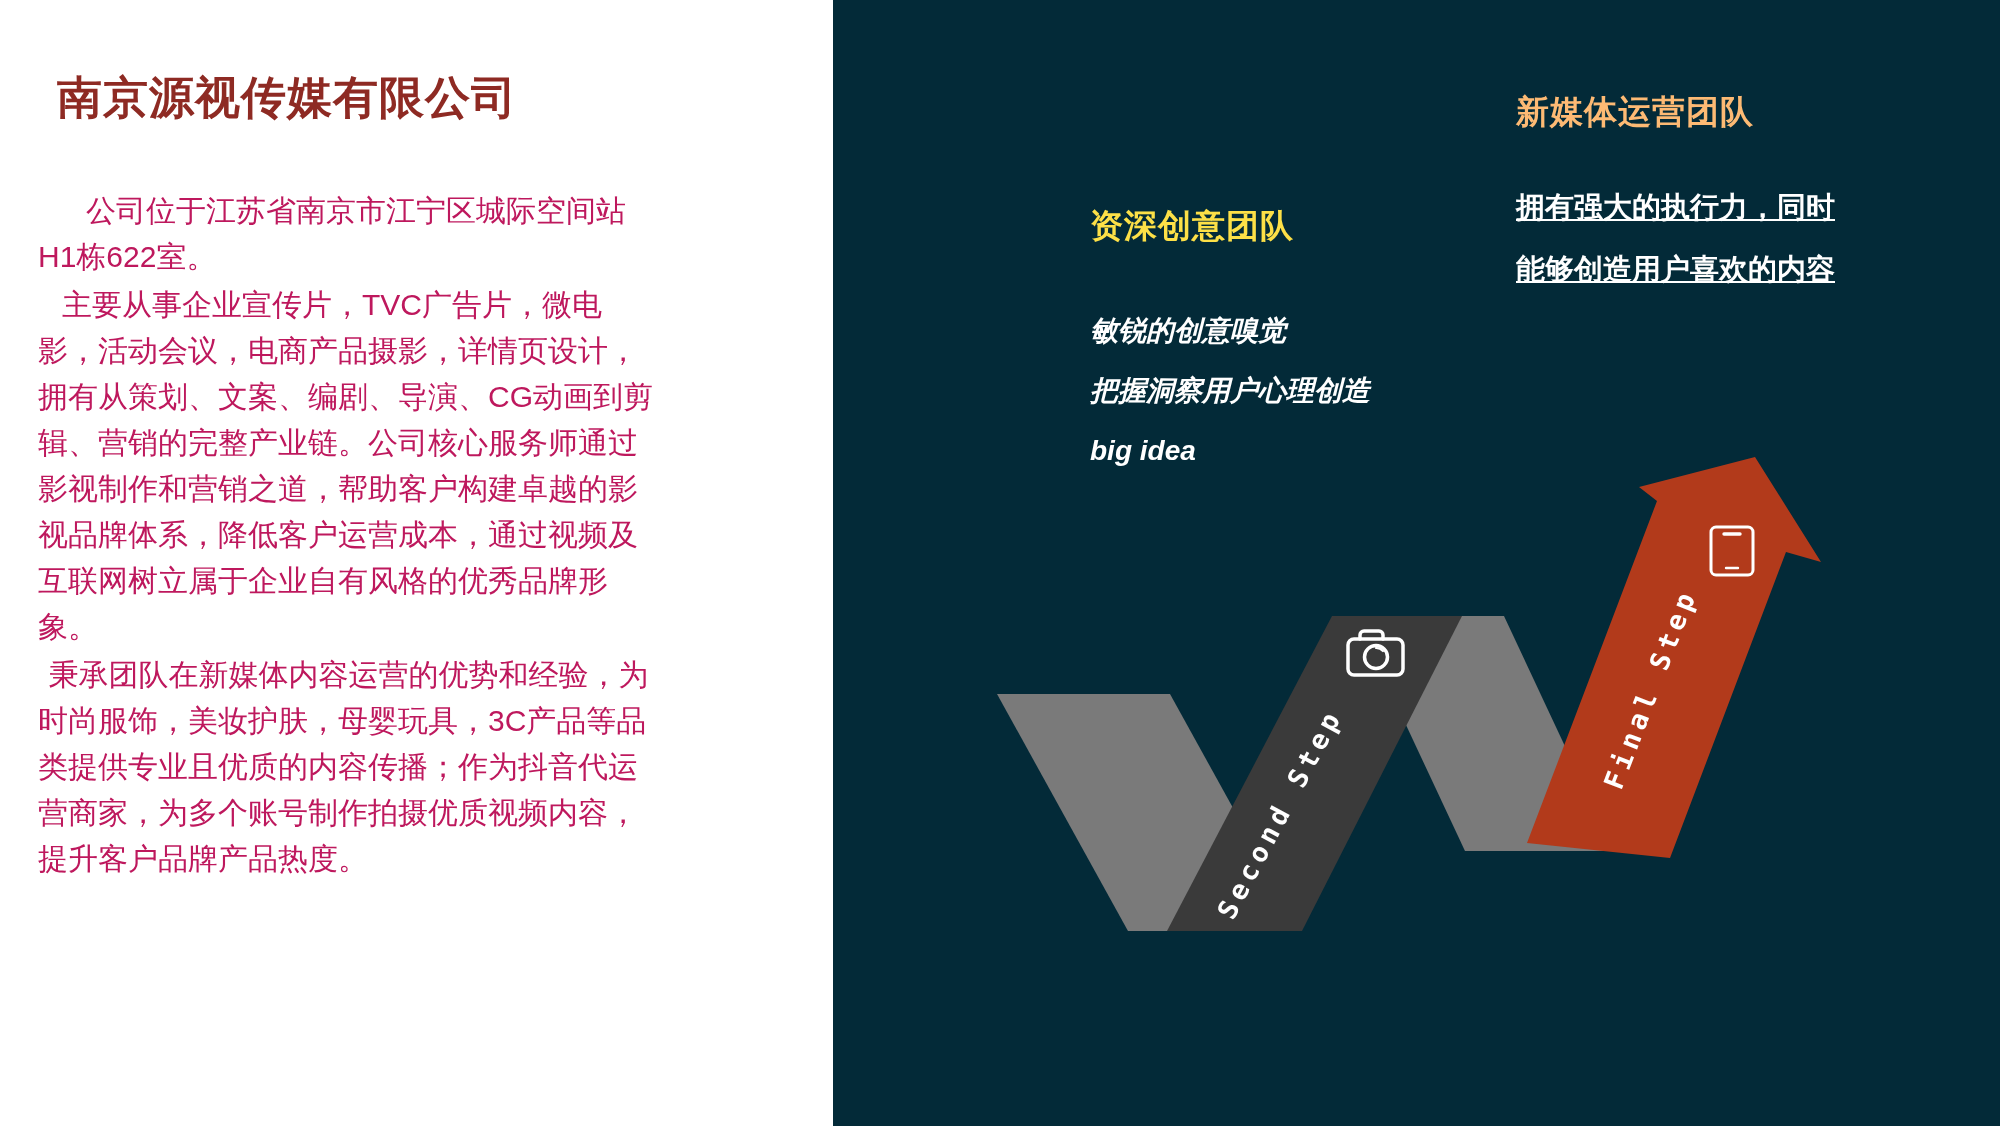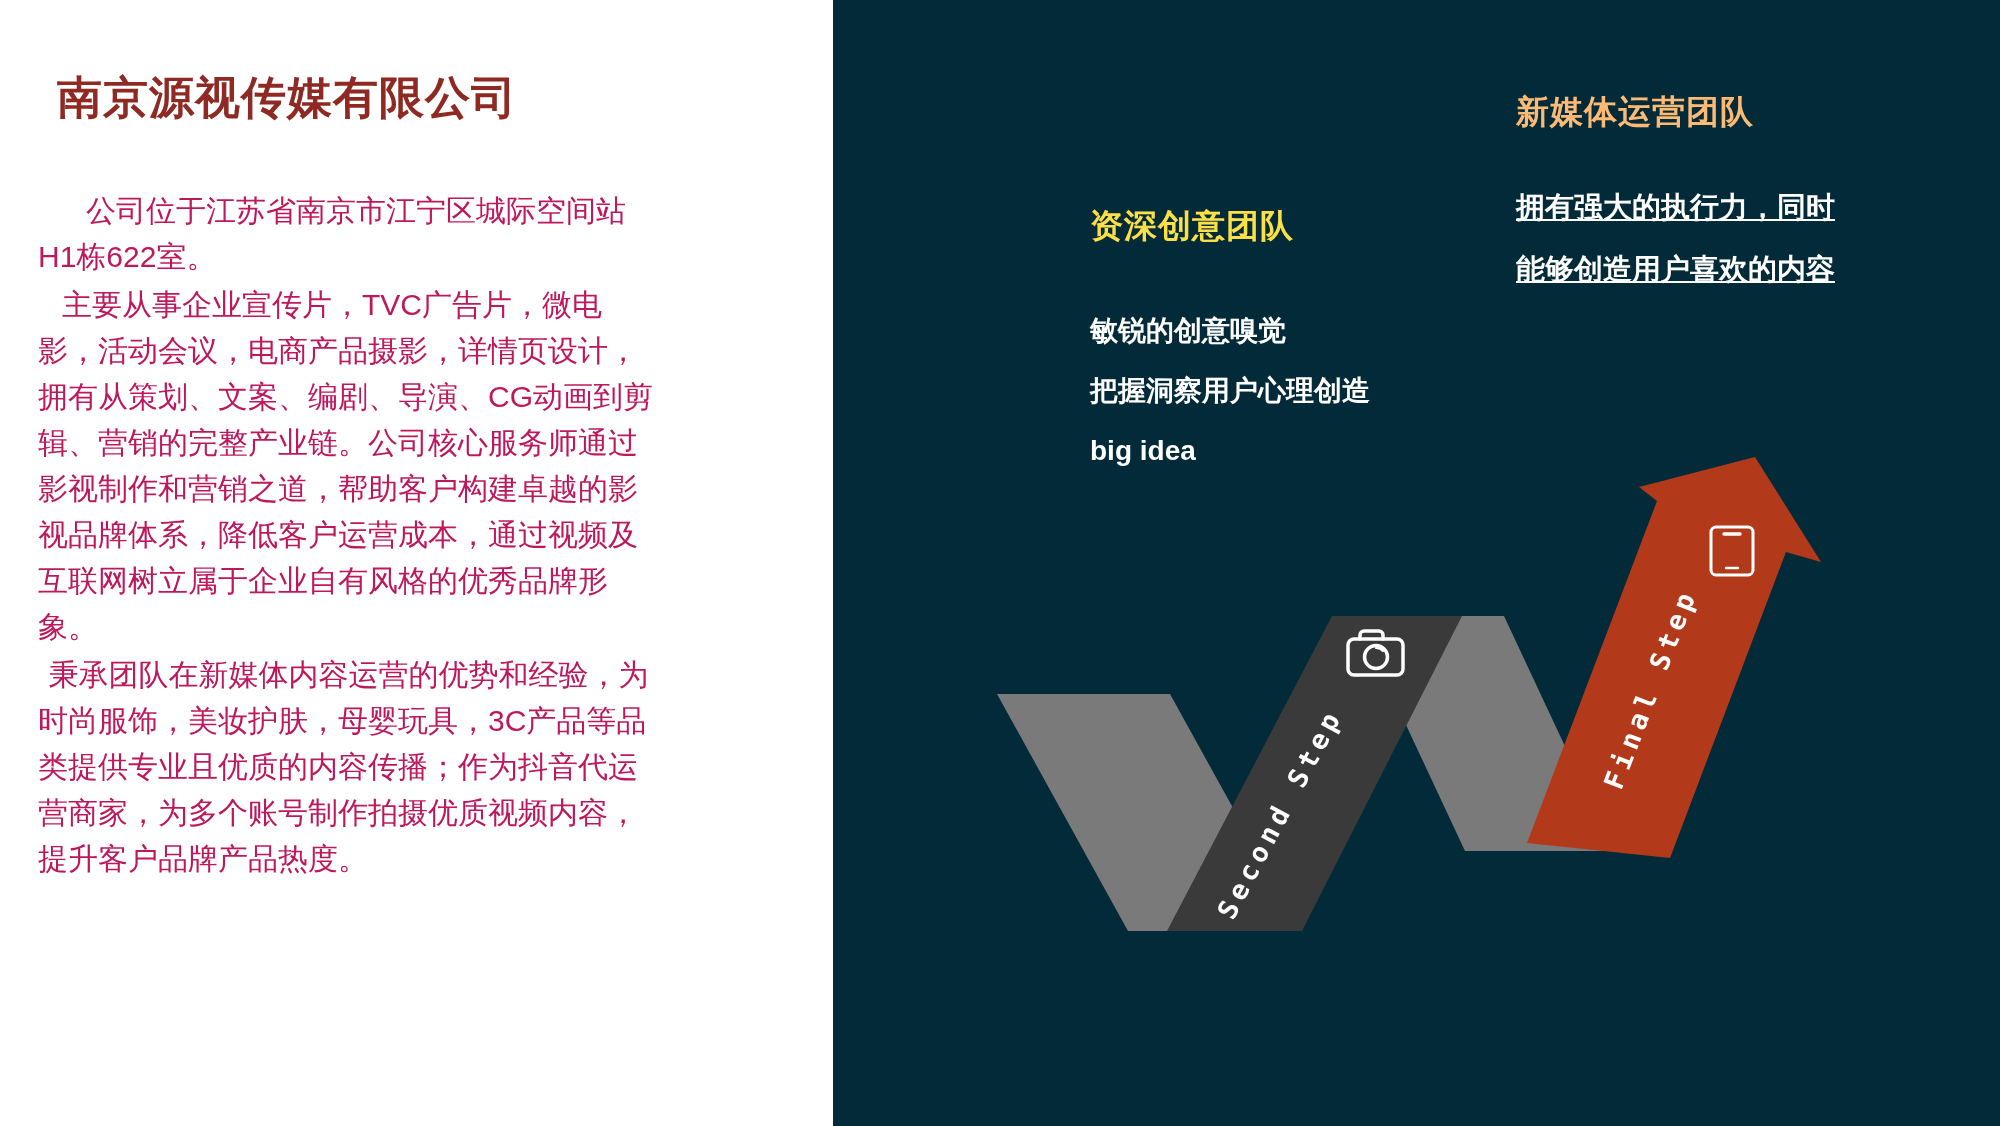--- a/index.html
+++ b/index.html
@@ -33,21 +33,21 @@
   .panel-svg{position:absolute;left:0;top:0;}
 
   .creative-heading{
     position:absolute;left:257px;top:196px;
     font-size:33px;font-weight:bold;color:#fde047;letter-spacing:1px;margin-top:8px;
   }
   .creative-items{
     position:absolute;left:257px;top:316px;
     font-size:28px;font-weight:bold;color:#ffffff;
   }
-  .creative-items .item{margin-bottom:31px;line-height:29px;}
+  .creative-items .item{margin-bottom:31px;line-height:29px;font-style:italic;}
 
   .newmedia-heading{
     position:absolute;left:683px;top:90px;
     font-size:33px;font-weight:bold;color:#fdba74;letter-spacing:1px;
   }
   .newmedia-desc{
     position:absolute;left:683px;top:176px;width:338px;
     font-size:29px;line-height:62px;font-weight:bold;color:#ffffff;text-decoration:underline;
   }
 

